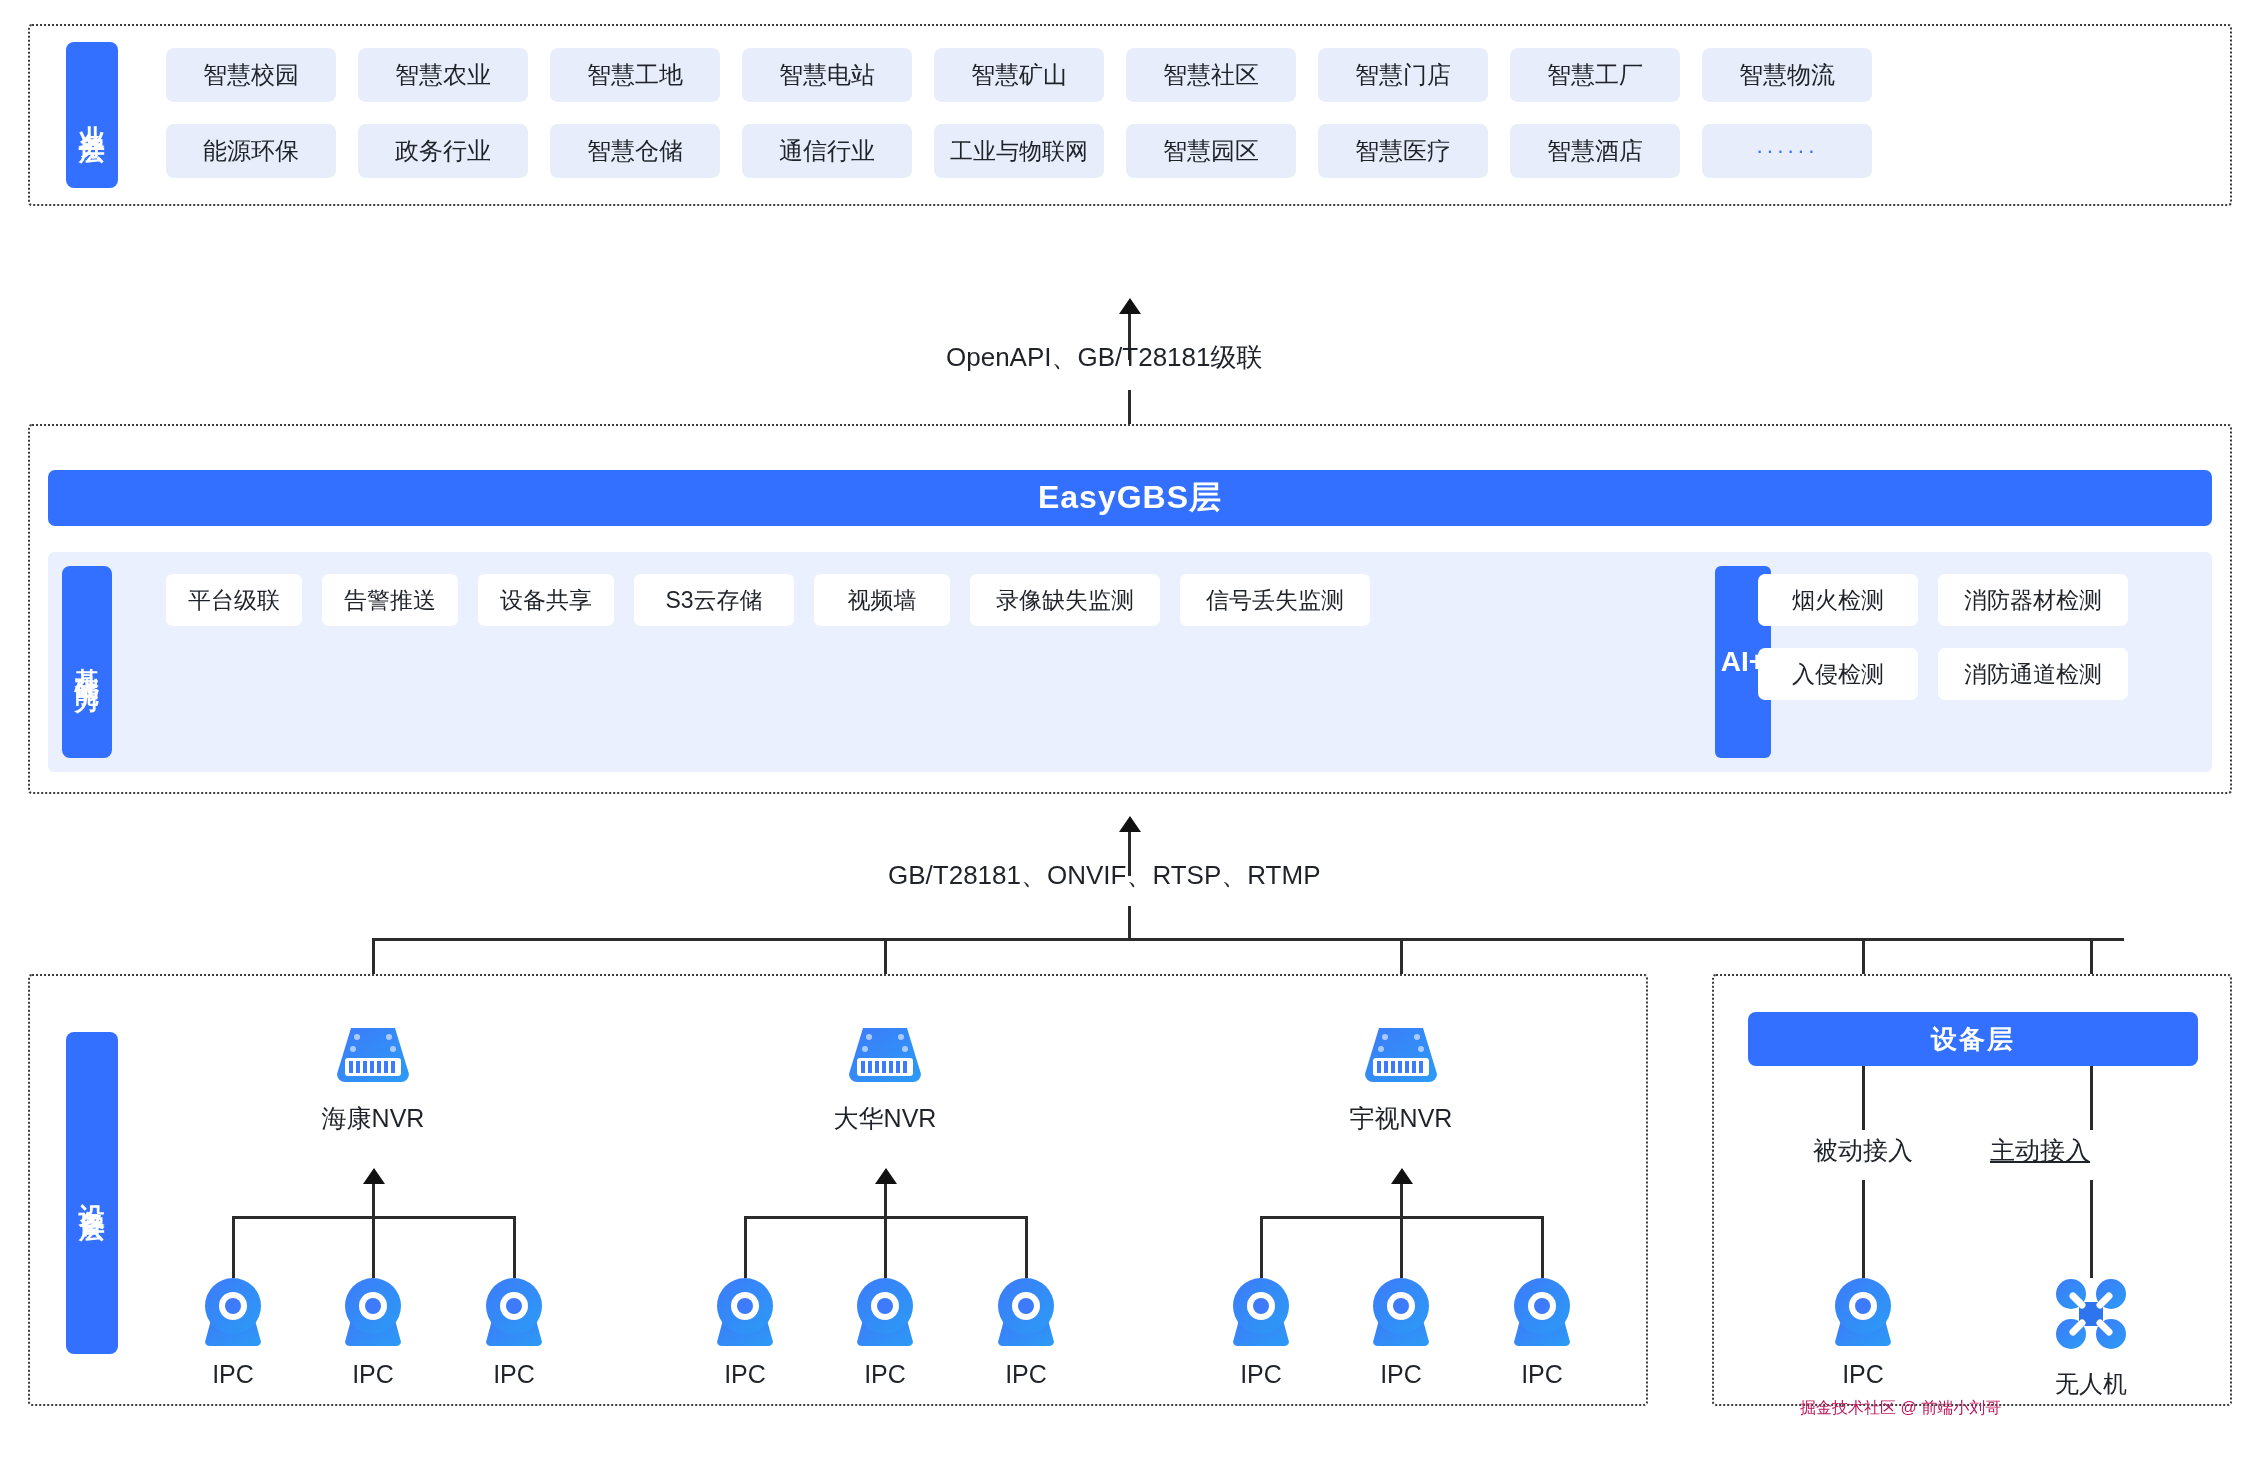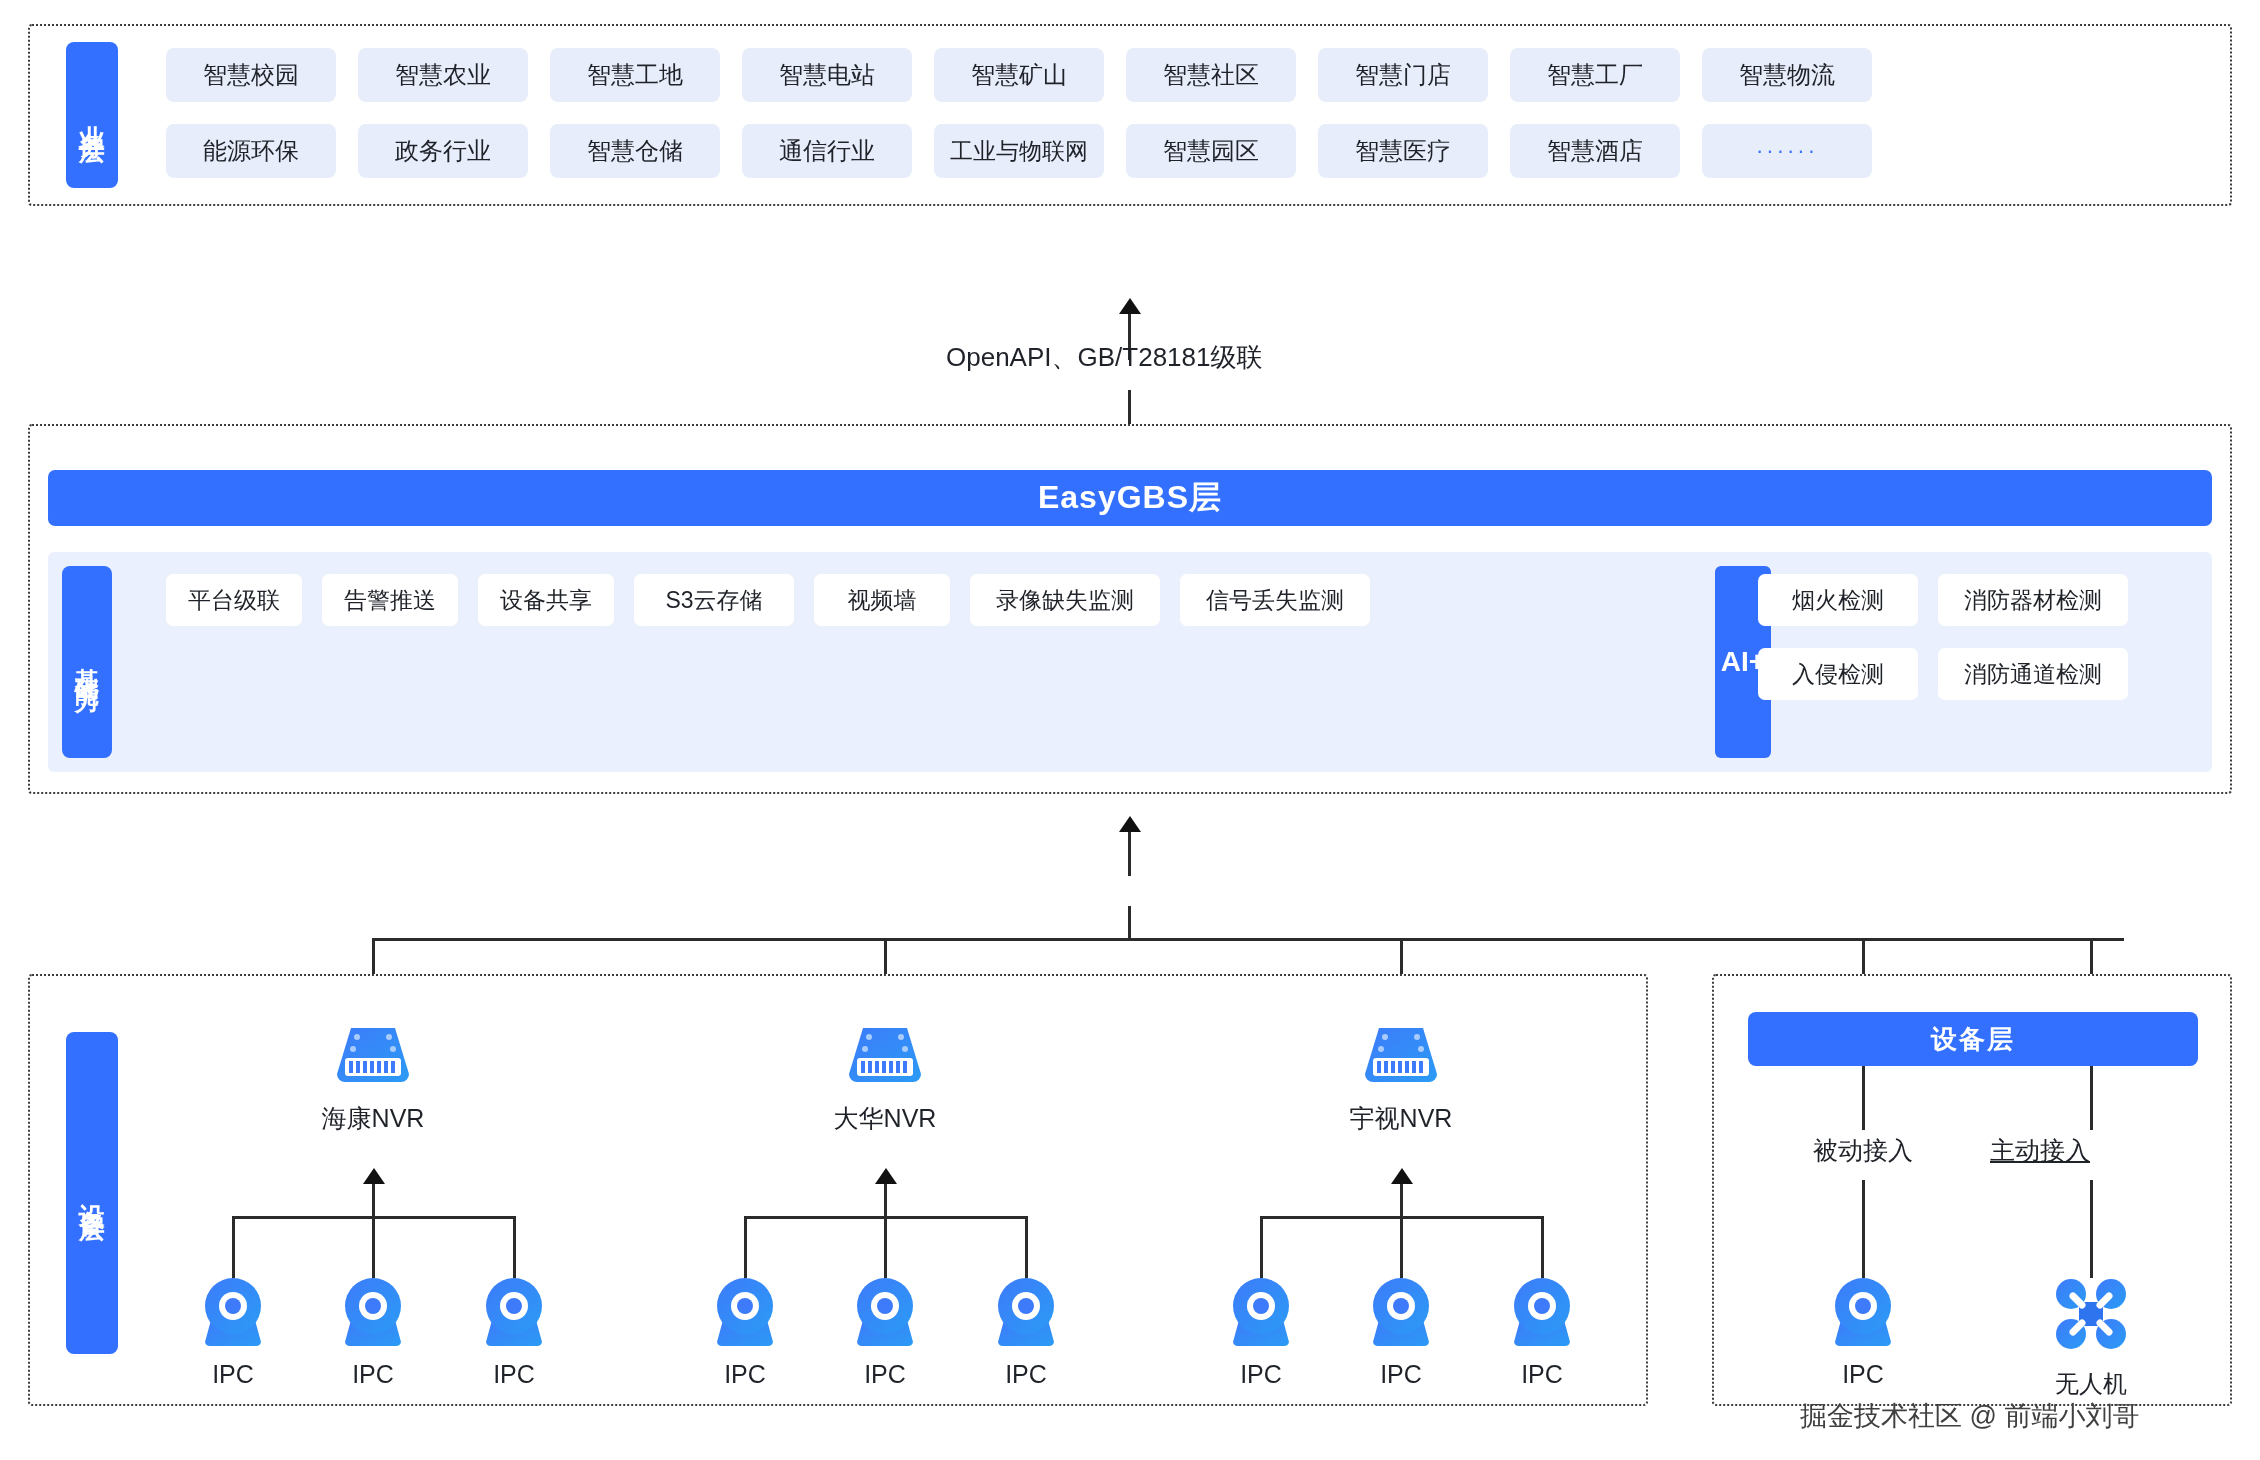--- a/index.html
+++ b/index.html
@@ -135,22 +135,22 @@
     display:flex;align-items:center;justify-content:center;
     letter-spacing:2px;
   }
   .access-label{
     position:absolute;
     font-size:25px;color:#1f2329;white-space:nowrap;text-align:center;
   }
 
   .watermark{
     position:absolute;
-    font-size:27px;
-    color:#404040;
+    font-size:16px;
+    color:#be185d;
     white-space:nowrap;
   }
 </style>
 </head>
 <body>
 
 <div class="stage">
 
   <div class="dashed-box" style="left:28px;top:24px;width:2204px;height:182px;"></div>
 
@@ -221,20 +221,21 @@
       <div class="cap w3">消防器材检测</div>
     </div>
     <div class="cap-row">
       <div class="cap w2">入侵检测</div>
       <div class="cap w3">消防通道检测</div>
     </div>
   </div>
 
   <div class="arrow-up" style="left:1119px;top:816px;"></div>
   <div class="vline" style="left:1128px;top:832px;height:44px;"></div>
+  <div class="link-label" style="left:888px;top:858px;">GB/T28181、ONVIF、RTSP、RTMP</div>
   <div class="vline" style="left:1128px;top:906px;height:34px;"></div>
   <div class="hline" style="left:372px;top:938px;width:1752px;"></div>
   <div class="vline" style="left:372px;top:938px;height:80px;"></div>
   <div class="vline" style="left:884px;top:938px;height:80px;"></div>
   <div class="vline" style="left:1400px;top:938px;height:80px;"></div>
   <div class="vline" style="left:1862px;top:938px;height:110px;"></div>
   <div class="vline" style="left:2090px;top:938px;height:110px;"></div>
 
   <div class="dashed-box" style="left:28px;top:974px;width:1620px;height:432px;"></div>
 

